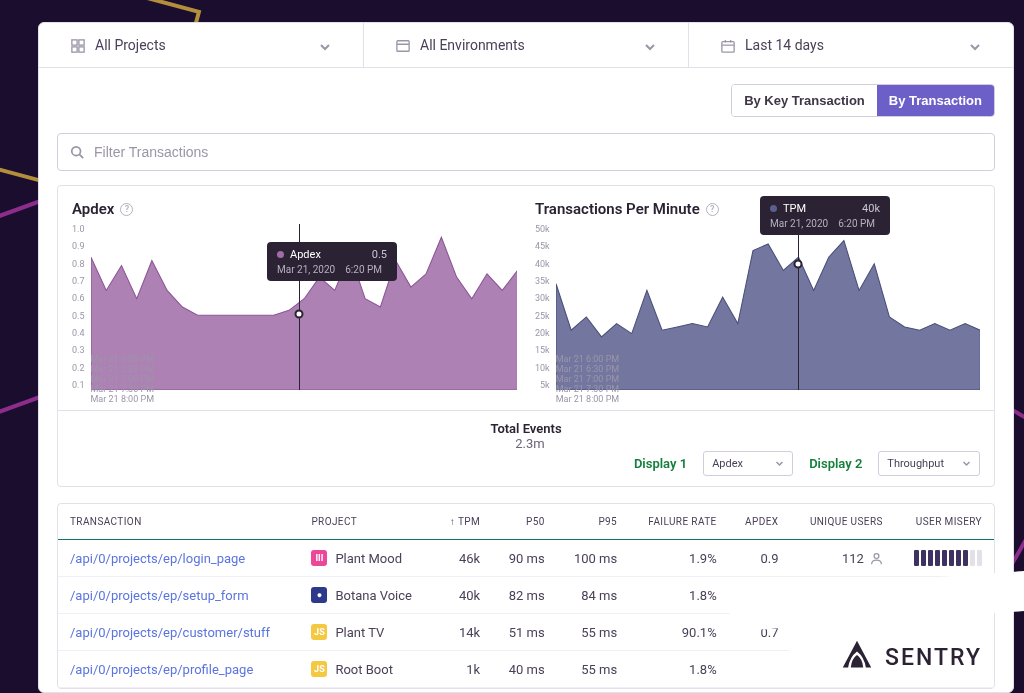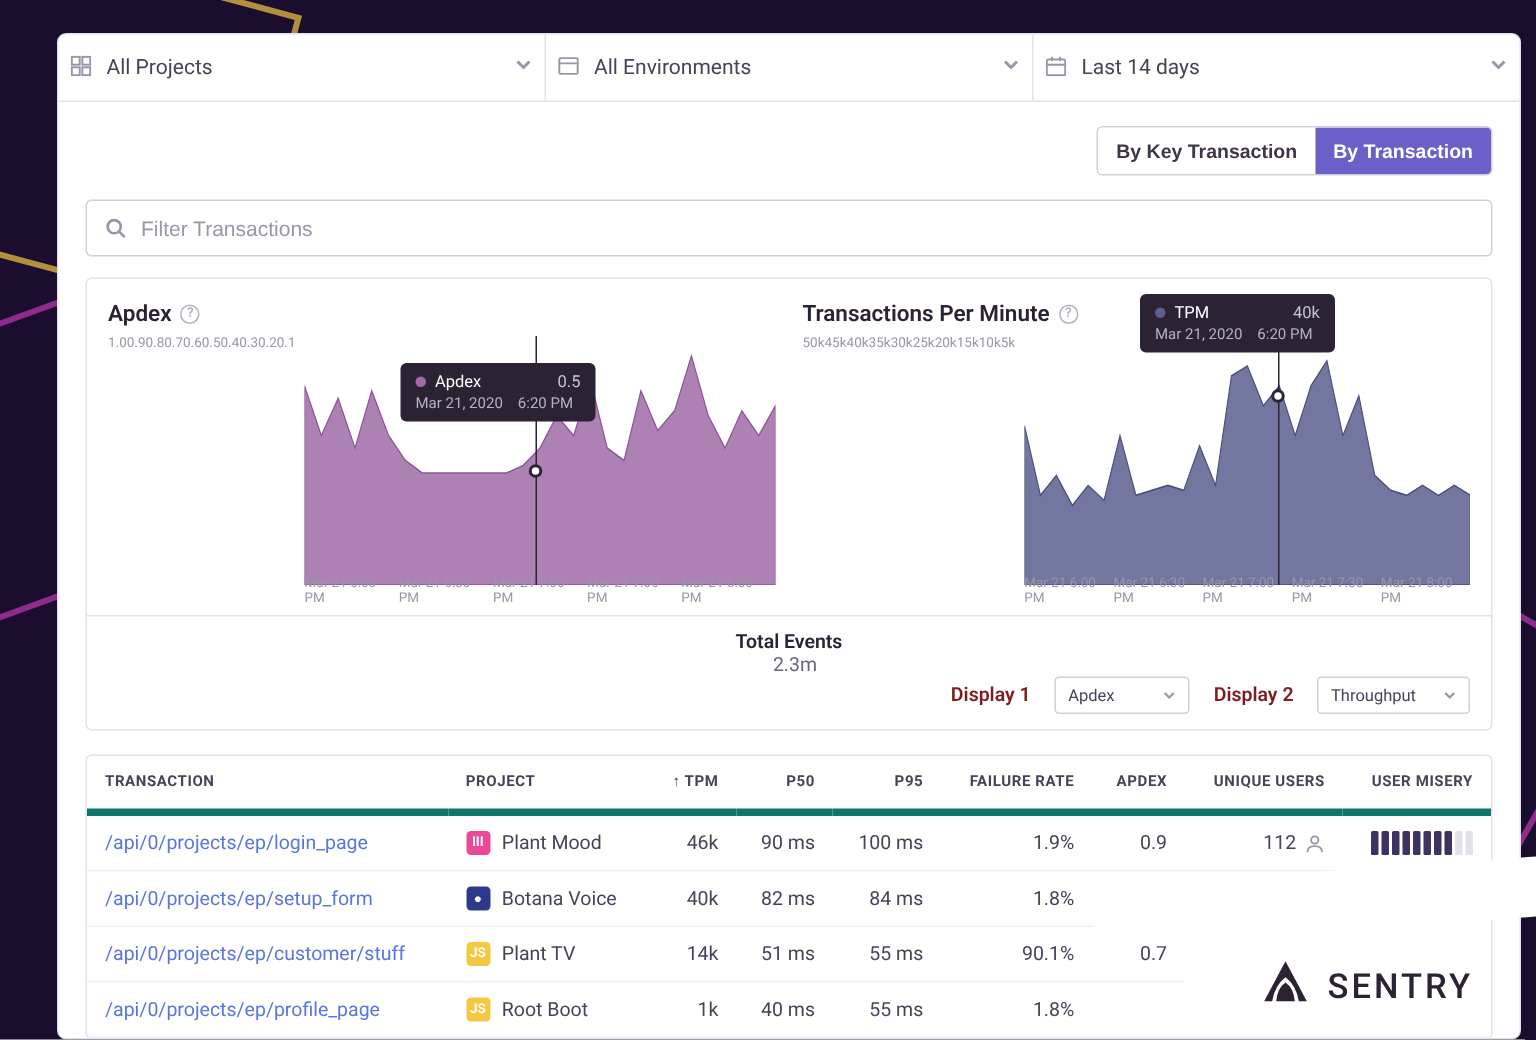--- a/index.html
+++ b/index.html
@@ -57,22 +57,22 @@
       display: flex;
       flex-direction: column;
     }
     .filter-bar {
       display: flex;
       border-bottom: 1px solid #e2e0e8;
     }
     .filter-item {
       flex: 1;
       display: flex;
-      align-items: flex-start;
-      padding: 14px 8px;
+      align-items: flex-end;
+      padding: 14px 32px;
       border-right: 1px solid #e2e0e8;
       color: #4a4158;
       font-size: 14px;
       cursor: pointer;
     }
     .filter-item:last-child { border-right: none; }
     .filter-icon {
       width: 14px; height: 14px;
       margin-right: 10px;
       fill: none;
@@ -177,21 +177,21 @@
       font-size: 9px;
       color: #b5b0c2;
     }
     .chart-area {
       position: relative;
       height: 180px;
       display: flex;
     }
     .y-axis {
       display: flex;
-      flex-direction: row;
+      flex-direction: column;
       justify-content: space-between;
       font-size: 9px;
       color: #9b95a8;
       padding-right: 6px;
       padding-bottom: 14px;
       text-align: right;
     }
     .plot {
       flex: 1;
       position: relative;
@@ -200,23 +200,24 @@
       width: 100%;
       height: calc(100% - 14px);
       display: block;
     }
     .x-axis {
       position: absolute;
       bottom: 0;
       left: 0;
       right: 0;
       display: flex;
-      justify-content: flex-end;
+      justify-content: space-between;
       font-size: 9px;
       color: #9b95a8;
+      flex-direction: column;
     }
     .tooltip {
       position: absolute;
       background: #2b2233;
       color: #fff;
       border-radius: 4px;
       padding: 6px 10px;
       font-size: 11px;
       z-index: 5;
       min-width: 130px;
@@ -257,47 +258,47 @@
       display: flex;
       align-items: center;
       padding: 10px 14px;
       border-top: 1px solid #e2e0e8;
       font-size: 13px;
       flex-direction: column;
     }
     .total-label { font-weight: 600; color: #2b2233; }
     .total-val { color: #6b6577; margin-left: 8px; }
     .display-selects { margin-left: auto; display: flex; gap: 16px; align-items: center; }
-    .display-label { font-weight: 600; color: #7f1d1d; font-size: 13px; }
+    .display-label { font-weight: 600; color: #15803d; font-size: 13px; }
     .select {
       border: 1px solid #d1cddc;
       border-radius: 3px;
       padding: 5px 8px;
       font-size: 11px;
       color: #4a4158;
       display: flex;
       align-items: center;
       gap: 18px;
       cursor: pointer;
       min-width: 90px;
     }
     .table-panel {
       border: 1px solid #e2e0e8;
       border-radius: 4px;
     }
     table { width: 100%; border-collapse: collapse; }
     thead th {
       text-align: left;
       font-size: 10px;
-      font-weight: 700;
+      font-weight: 400;
       letter-spacing: 0.4px;
       color: #4a4158;
       text-transform: uppercase;
       padding: 12px 12px;
-      border-bottom: 5px solid #0f766e;
+      border-bottom: 1px solid #0f766e;
     }
     thead th.r { text-align: right; }
     tbody td {
       padding: 10px 12px;
       font-size: 13px;
       color: #4a4158;
       border-bottom: 1px solid #f1eff5;
     }
     tbody td.r { text-align: right; }
     .link { color: #5b74e0; }

